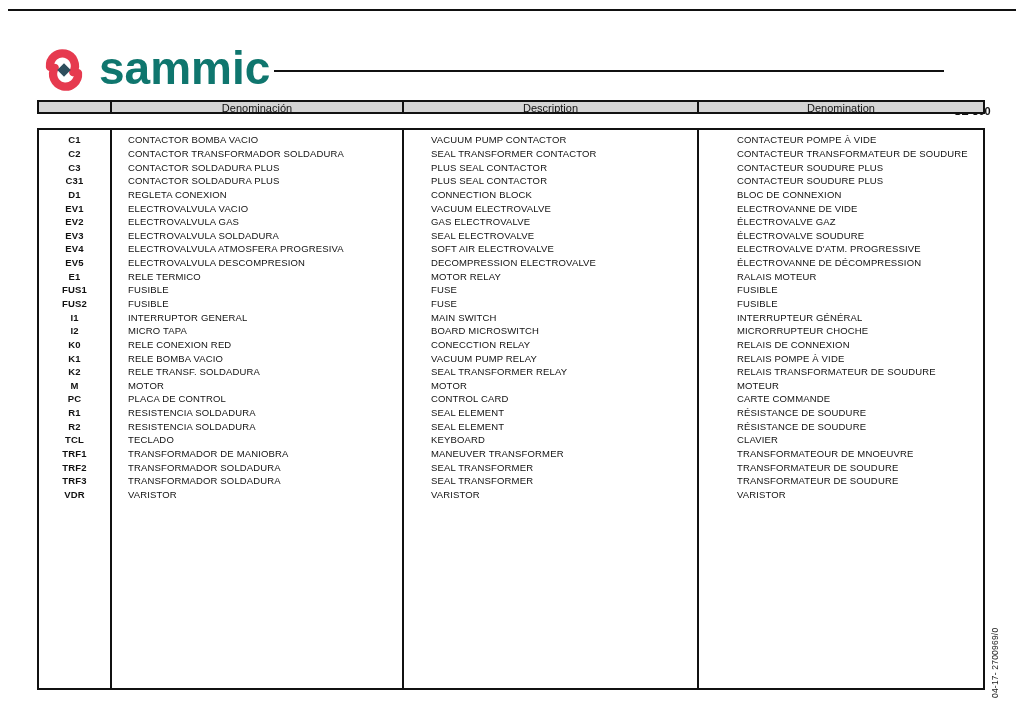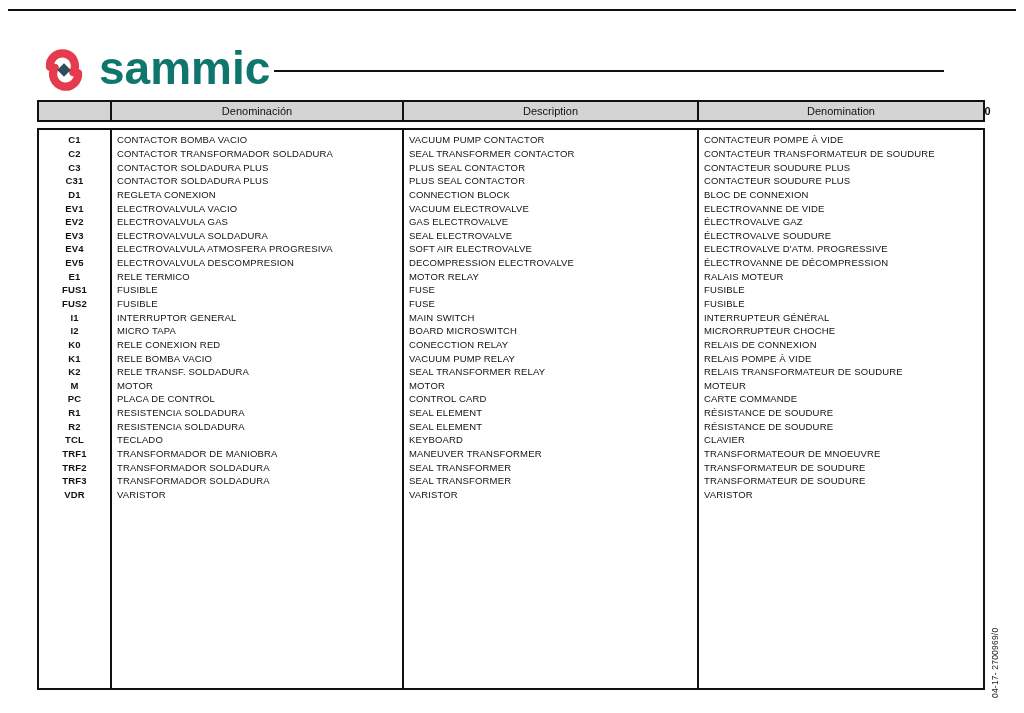--- a/index.html
+++ b/index.html
@@ -15,21 +15,21 @@
   .logo svg{display:block;}
   .wordmark{
     font-size:46px;font-weight:bold;color:#0f766e;line-height:50px;
     letter-spacing:0px;margin-left:7px;margin-top:-4px;
   }
   .header-rule{position:absolute;left:274px;top:70px;width:670px;height:2px;background:#111;}
   .model{position:absolute;left:954px;top:64px;font-size:11px;font-weight:bold;color:#111;margin-top:41px;}
 
   
   .thead{
-    position:absolute;left:37px;top:100px;width:948px;height:22px;box-sizing:border-box;
+    position:absolute;left:37px;top:100px;width:948px;height:14px;box-sizing:border-box;
     border:2px solid #111;background:#d4d4d4;
     display:grid;grid-template-columns:71px 292px 295px auto;
   }
   .thead .hcell{
     display:flex;align-items:center;justify-content:center;
     font-size:11px;color:#111;box-sizing:border-box;
   }
   .thead .hcell + .hcell{border-left:2px solid #111;}
 
   
@@ -38,21 +38,21 @@
     border:2px solid #111;background:#fff;
   }
   .vdiv{position:absolute;top:0;bottom:0;width:2px;background:#111;}
   .vdiv.d1{left:71px;}
   .vdiv.d2{left:363px;}
   .vdiv.d3{left:658px;}
 
   .trows{position:absolute;left:0;top:3px;right:0;}
   .trow{
     display:grid;grid-template-columns:71px 292px 295px auto;
-    height:13.65px;align-items:center;
+    height:13.65px;align-items:center;gap:11px;
   }
   .tcell{
     font-size:9.5px;letter-spacing:0.15px;white-space:nowrap;overflow:hidden;
     color:#111;line-height:13px;
   }
   .tcell.code{font-weight:bold;text-align:center;}
   .tcell.es,.tcell.en,.tcell.fr{padding-left:7px;}
 
   
   .doc-number{

